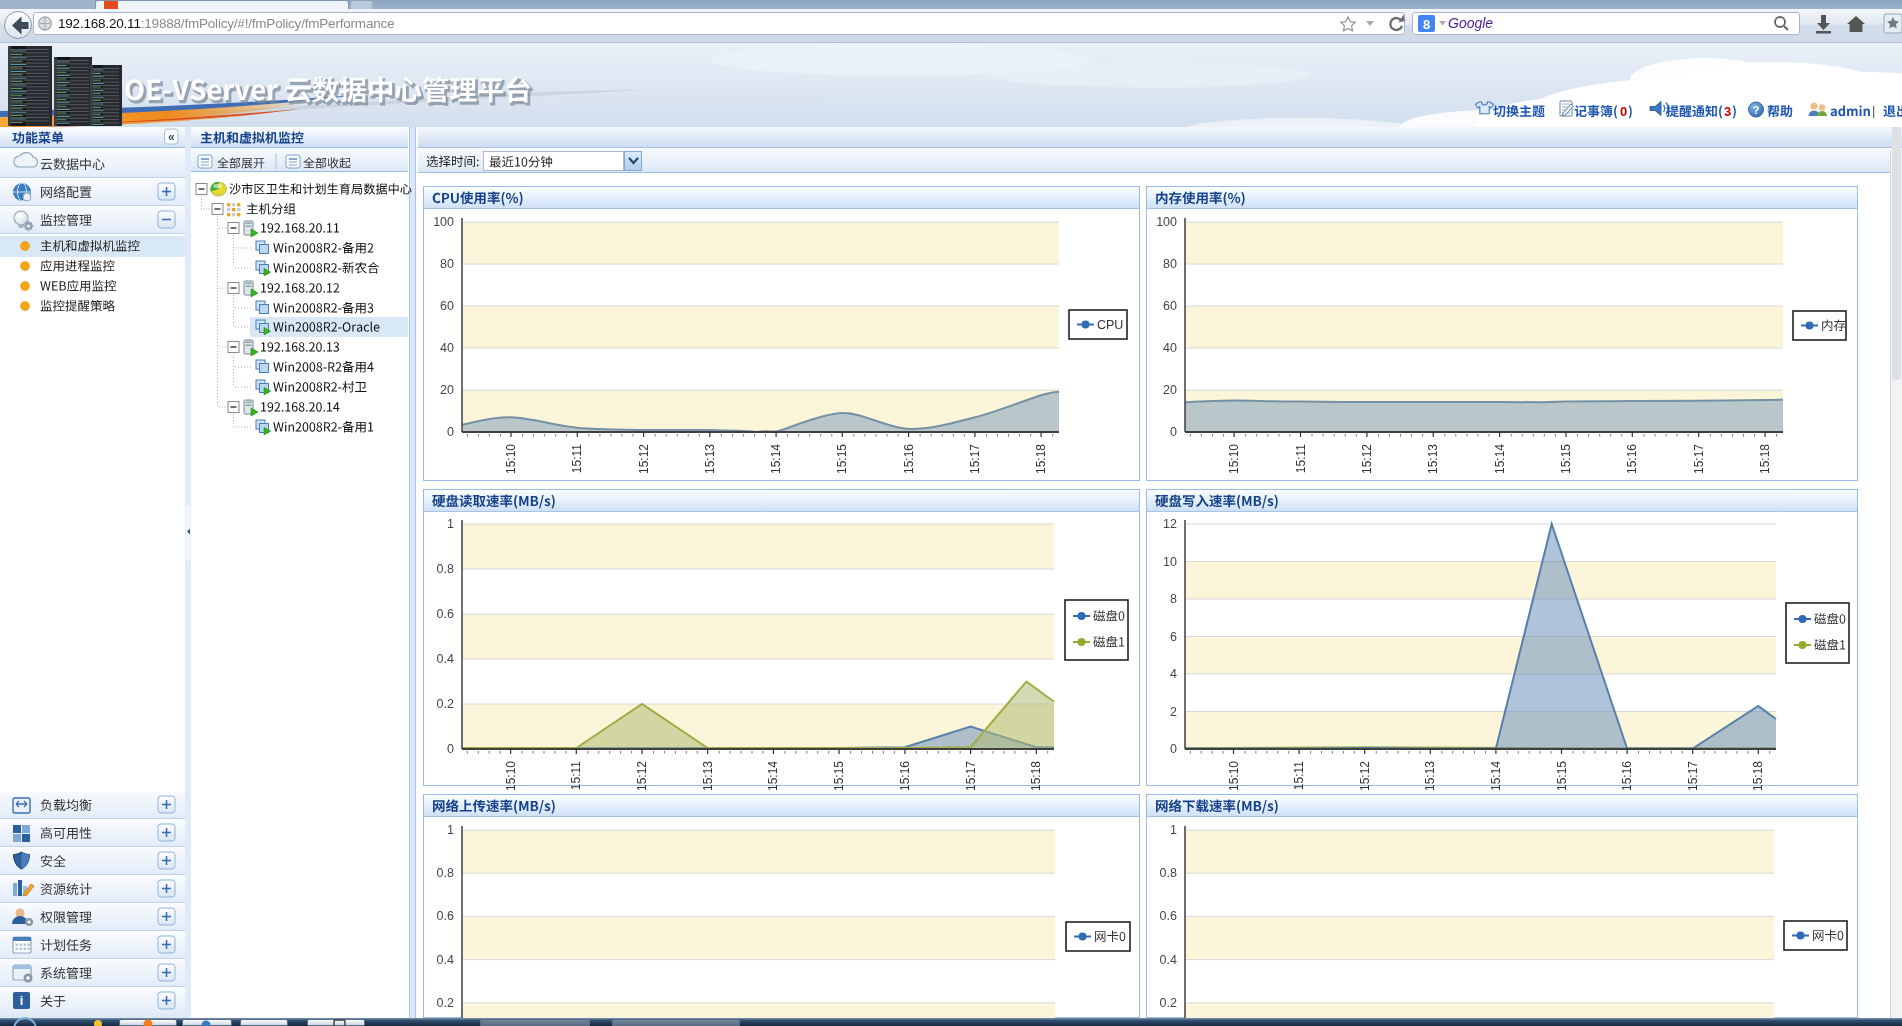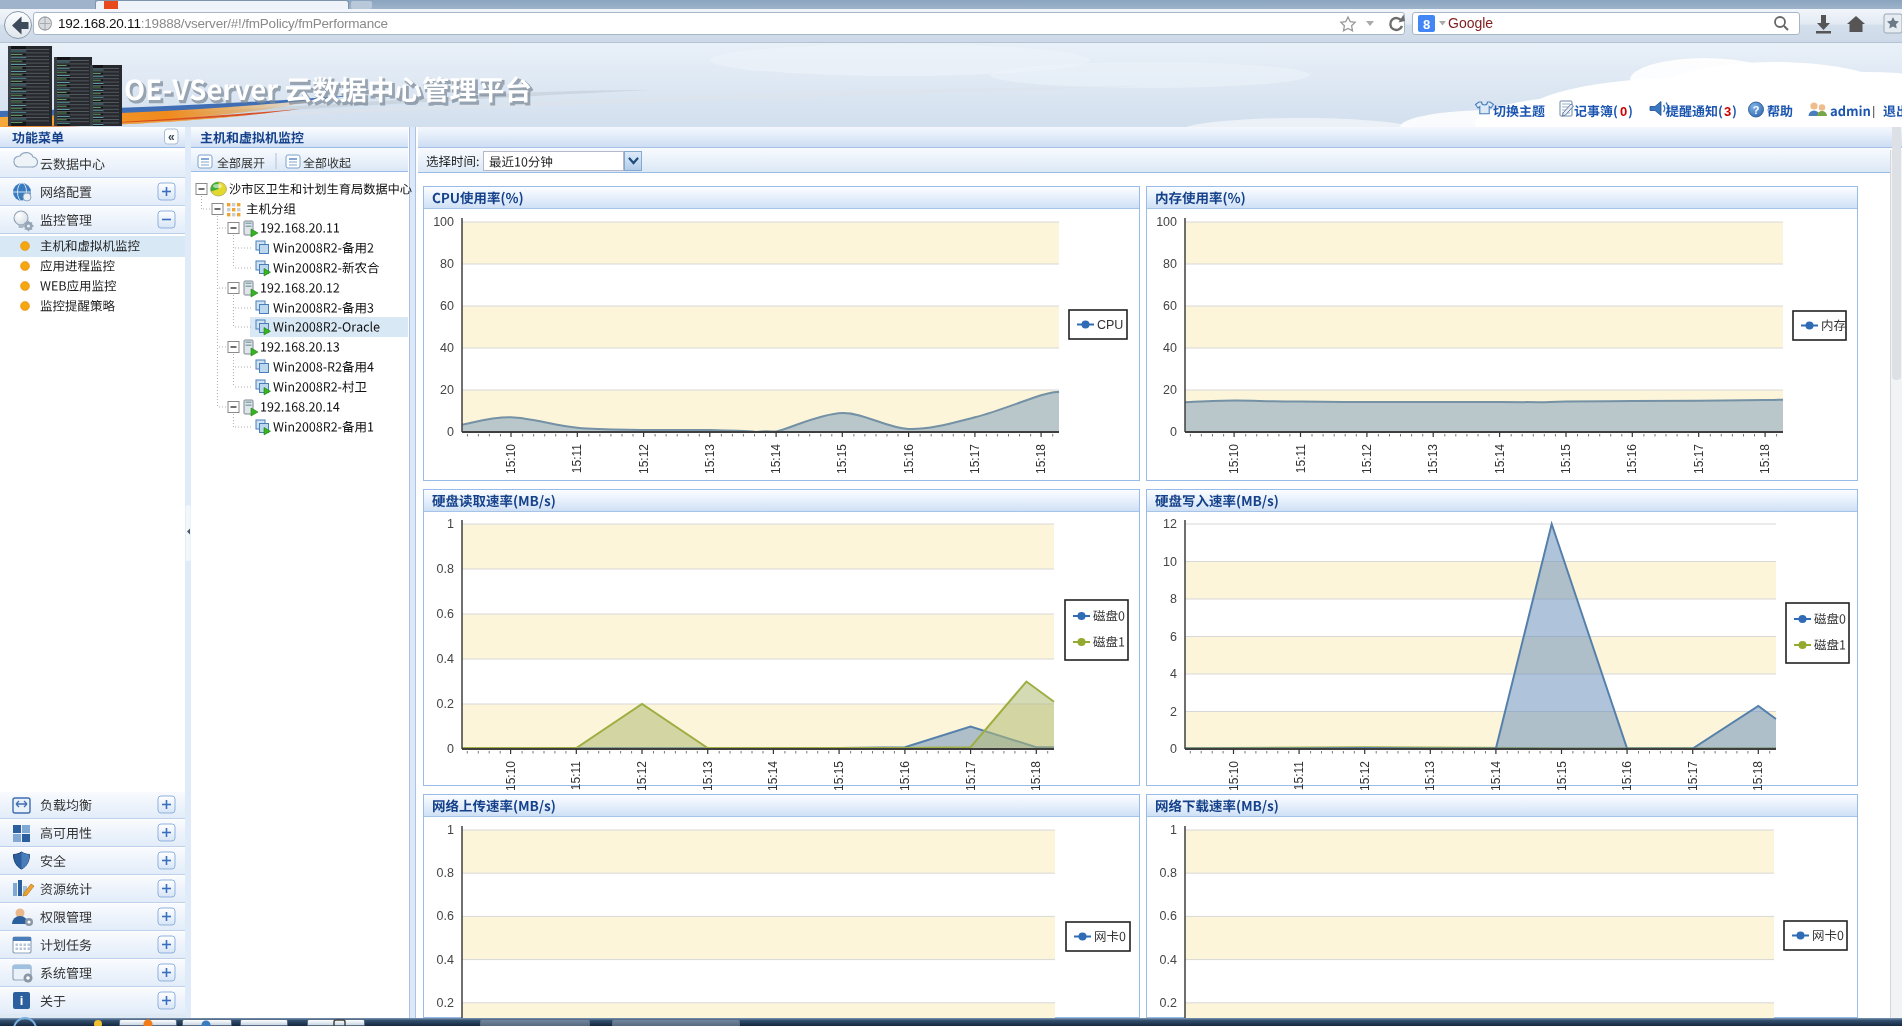--- a/index.html
+++ b/index.html
@@ -7,22 +7,22 @@
 <div class="abs" style="left:0;top:0;width:1902px;height:1026px">
 <div class="abs" style="left:0;top:0;width:1902px;height:9px;background:linear-gradient(#8ba4bf,#9db3cb)"></div>
     <div class="abs" style="left:0;top:0;width:95px;height:9px;background:#9fb4cb"></div>
     <div class="abs" style="left:95px;top:0;width:254px;height:9px;background:#eef3f9;border:1px solid #7d94ac;border-bottom:none;border-radius:3px 3px 0 0"></div>
     <div class="abs" style="left:104px;top:1px;width:14px;height:8px;background:#e8491d"></div>
     <div class="abs" style="left:351px;top:1px;width:21px;height:8px;background:#b9c9da;border-radius:2px"></div>
     <div class="abs" style="left:0;top:9px;width:1902px;height:34px;background:linear-gradient(#f2f6fb 0%,#e3eaf3 45%,#d4dfec 50%,#cdd9e8 100%);border-bottom:1px solid #b4c3d4"></div>
     <div class="abs" style="left:33px;top:12px;width:1372px;height:23px;background:#fff;border:1px solid #a8b6c6;border-radius:3px"></div>
     <div class="abs" style="left:1412px;top:12px;width:388px;height:23px;background:#fff;border:1px solid #a8b6c6;border-radius:3px"></div>
     <div class="abs" style="left:4px;top:11px;width:28px;height:28px;background:linear-gradient(#fcfdfe,#dfe6ec);border:1px solid #8a99a9;border-radius:50%"></div>
-    <div class="abs" style="left:58px;top:12px;height:23px;line-height:23px;font-size:13.5px;letter-spacing:-0.2px;color:#111">192.168.20.11<span style="color:#8a8a8a">:19888/vserver/#!/fmPolicy/fmPerformance</span></div>
-    <div class="abs" style="left:1448px;top:12px;height:23px;line-height:23px;font-size:14px;color:#7f1d1d;">Google</div>
+    <div class="abs" style="left:58px;top:12px;height:23px;line-height:23px;font-size:13.5px;letter-spacing:-0.2px;color:#111">192.168.20.11<span style="color:#8a8a8a">:19888/fmPolicy/#!/fmPolicy/fmPerformance</span></div>
+    <div class="abs" style="left:1448px;top:12px;height:23px;line-height:23px;font-size:14px;color:#4c1d95;font-style:italic">Google</div>
     <div class="abs" style="left:0;top:43px;width:1902px;height:84px;background:linear-gradient(#e9f0f8,#d2dfee)"></div>
     <div class="abs" style="left:0;top:127px;width:1890px;height:891px;background:#fff"></div>
     <div class="abs" style="left:185px;top:127px;width:6px;height:891px;background:#dfebf8"></div>
     <div class="abs" style="left:409px;top:127px;width:7px;height:891px;background:#dce8f8;border-left:1px solid #a9c4e8;border-right:1px solid #a9c4e8"></div>
     <div class="abs" style="left:0;top:127px;width:185px;height:21px;background:linear-gradient(#fbfdff,#d3e1f5);border-bottom:1px solid #99bbe8"></div>
     <div class="abs" style="left:0;top:150px;width:185px;height:28px;background:linear-gradient(#f9fbfe,#e2ecf9);border-bottom:1px solid #bdd2ea;border-top:1px solid #fff"></div>
     <div class="abs" style="left:0;top:178px;width:185px;height:28px;background:linear-gradient(#f9fbfe,#e2ecf9);border-bottom:1px solid #bdd2ea;border-top:1px solid #fff"></div>
     <div class="abs" style="left:0;top:206px;width:185px;height:28px;background:linear-gradient(#f9fbfe,#e2ecf9);border-bottom:1px solid #bdd2ea;border-top:1px solid #fff"></div>
     <div class="abs" style="left:0;top:236px;width:185px;height:21px;background:#d9e8f5"></div>
     <div class="abs" style="left:0;top:791px;width:185px;height:28px;background:linear-gradient(#f9fbfe,#e2ecf9);border-bottom:1px solid #bdd2ea;border-top:1px solid #fff"></div>

